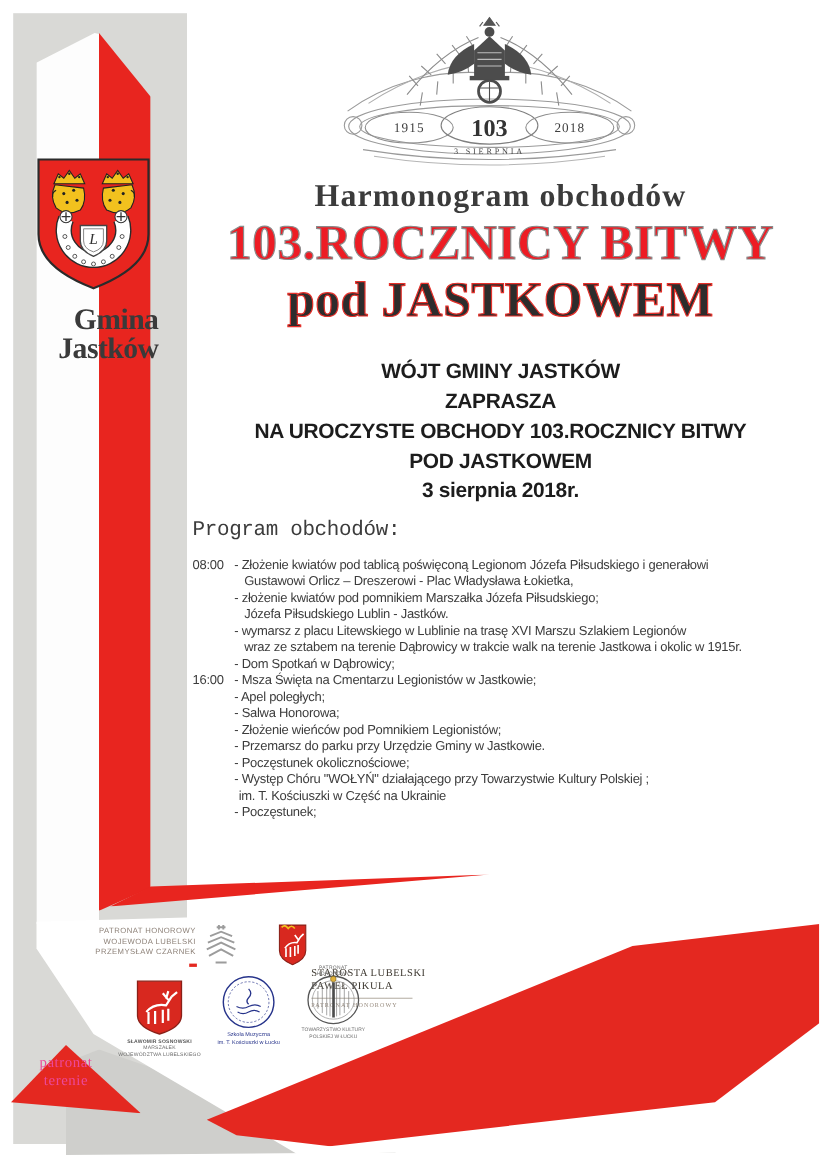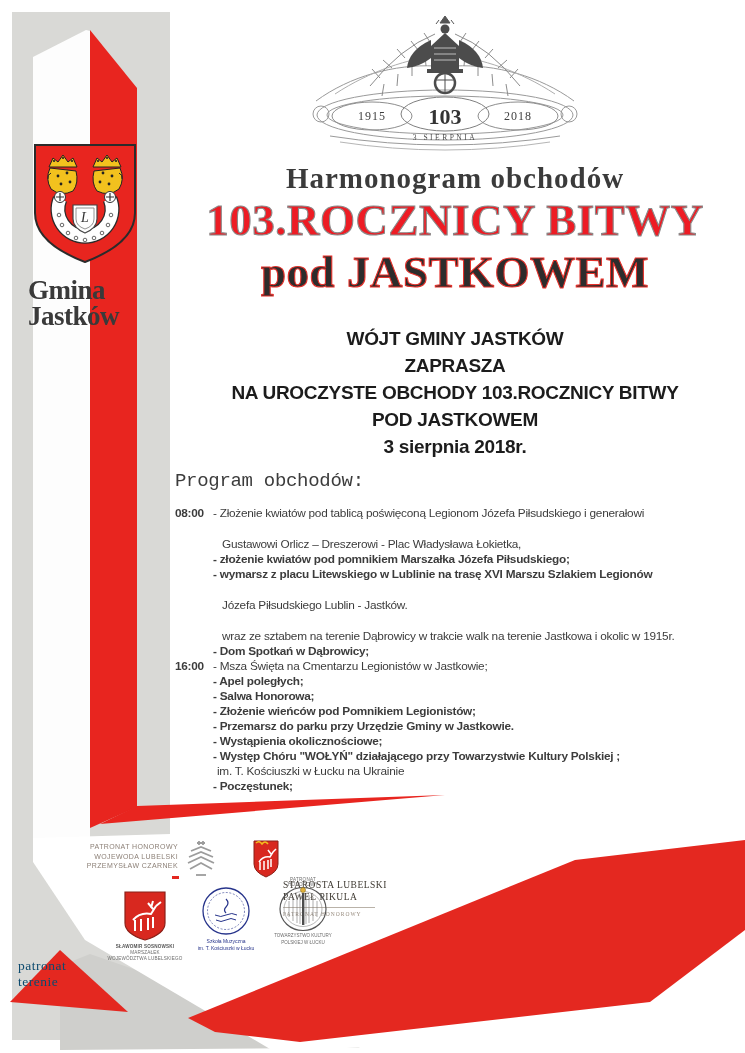--- a/index.html
+++ b/index.html
@@ -16,43 +16,43 @@
   #stripe-red{left:90px;top:28px;width:47px;height:800px;background:#e8251f;z-index:2;
       clip-path:polygon(0 2px,100% 60px,100% 779px,0 100%);}
   #spike-red{left:100px;top:792px;width:345px;height:36px;background:#e8251f;z-index:2;
       clip-path:polygon(37px 14px,100% 3px,0 32px);}
   #poly-white{left:30px;top:822px;width:530px;height:230px;background:#fff;z-index:3;
       clip-path:polygon(3px 16px,490px 2px,370px 223px,245px 230px,55px 118px,3px 40px);}
   #swoosh-red{left:180px;top:830px;width:565px;height:215px;background:#e42820;z-index:4;
       clip-path:polygon(8px 188px,395px 30px,565px 10px,565px 100px,470px 172px,120px 212px,35px 202px);}
   #tri-red{left:10px;top:950px;width:118px;height:66px;background:#e42820;z-index:5;
       clip-path:polygon(50px 0,118px 62px,0 52px);}
-  #ribbon-text{left:18px;top:958px;width:84px;z-index:6;text-align:left;color:#0c4a6e;
+  #ribbon-text{left:18px;top:958px;width:84px;z-index:6;text-align:center;color:#ec4899;
       font-family:"Liberation Serif",serif;font-size:13.5px;line-height:16px;letter-spacing:.5px;}
 
   
   #emblem{left:310px;top:6px;z-index:6;}
   #crest{left:33px;top:143px;z-index:6;}
-  #gmina{left:28px;top:277px;width:116px;z-index:6;text-align:left;
+  #gmina{left:28px;top:277px;width:116px;z-index:6;text-align:right;
       font-family:"Liberation Serif",serif;font-weight:700;font-size:27px;line-height:26px;
       color:#3a3a3a;letter-spacing:-.5px;}
   .title{left:130px;width:650px;text-align:center;z-index:6;font-family:"Liberation Serif",serif;font-weight:700;}
   #title-1{top:162px;font-size:29px;color:#3b3b3b;letter-spacing:1px;}
   #title-2{top:194px;font-size:45px;color:#ed1c24;-webkit-text-stroke:1.1px #8a8a8a;letter-spacing:.5px;}
   #title-3{top:246px;font-size:45px;color:#2d2c2c;-webkit-text-stroke:1.1px #e5302a;letter-spacing:.5px;}
   #invite{left:145px;top:325px;width:620px;text-align:center;z-index:6;
       font-weight:700;font-size:19px;line-height:27px;color:#1c1c1c;letter-spacing:-.3px;}
 
   
   #program{left:175px;top:470px;width:565px;z-index:6;color:#3c3c3c;}
   #program-heading{font-size:19px;letter-spacing:-.3px;margin-bottom:14px;font-family:Liberation Mono, monospace;}
   .prow{white-space:nowrap;font-size:11.8px;line-height:15px;letter-spacing:-.25px;}
-  .prow .time{display:inline-block;width:38px;font-weight:bold;}
-  .prow.i{padding-left:38px;font-weight:bold;}
-  .prow.c{padding-left:47px;margin-top:16px;}
+  .prow .time{display:inline-block;width:38px;}
+  .prow.i{padding-left:38px;}
+  .prow.c{padding-left:47px;}
   .prow.c2{padding-left:42px;}
 
   
   .logo{z-index:6;}
   #woj-text{left:60px;top:842px;width:118px;text-align:right;font-size:7px;line-height:9.5px;
       color:#8d8178;letter-spacing:.4px;}
   #woj-eagle{left:186px;top:839px;}
   #woj-dash{left:172px;top:876px;width:7px;height:3px;background:#e42820;}
   #star-shield{left:253px;top:840px;}
   #star-text{left:283px;top:879px;width:110px;font-family:Liberation Serif, serif;color:#3e3931;}
@@ -192,32 +192,32 @@
   <div>NA UROCZYSTE OBCHODY 103.ROCZNICY BITWY</div>
   <div>POD JASTKOWEM</div>
   <div>3 sierpnia 2018r.</div>
 </div>
 
 <div class="abs" id="program">
   <div id="program-heading">Program obchodów:</div>
   <div class="prow t"><span class="time">08:00</span><span>- Złożenie kwiatów pod tablicą poświęconą Legionom Józefa Piłsudskiego i generałowi</span></div>
   <div class="prow c">Gustawowi Orlicz – Dreszerowi - Plac Władysława Łokietka,</div>
   <div class="prow i">- złożenie kwiatów pod pomnikiem Marszałka Józefa Piłsudskiego;</div>
+  <div class="prow c">Józefa Piłsudskiego Lublin - Jastków.</div>
   <div class="prow i">- wymarsz z placu Litewskiego w Lublinie na trasę XVI Marszu Szlakiem Legionów</div>
-  <div class="prow c">Józefa Piłsudskiego Lublin - Jastków.</div>
   <div class="prow c">wraz ze sztabem na terenie Dąbrowicy w trakcie walk na terenie Jastkowa i okolic w 1915r.</div>
   <div class="prow i">- Dom Spotkań w Dąbrowicy;</div>
   <div class="prow t"><span class="time">16:00</span><span>- Msza Święta na Cmentarzu Legionistów w Jastkowie;</span></div>
   <div class="prow i">- Apel poległych;</div>
   <div class="prow i">- Salwa Honorowa;</div>
   <div class="prow i">- Złożenie wieńców pod Pomnikiem Legionistów;</div>
   <div class="prow i">- Przemarsz do parku przy Urzędzie Gminy w Jastkowie.</div>
-  <div class="prow i">- Wystąpienia okolicznościowe;</div>
+  <div class="prow i">- Poczęstunek okolicznościowe;</div>
   <div class="prow i">- Występ Chóru "WOŁYŃ" działającego przy Towarzystwie Kultury Polskiej ;</div>
-  <div class="prow c2">im. T. Kościuszki w Łucku na Ukrainie</div>
+  <div class="prow c2">im. T. Kościuszki w Część na Ukrainie</div>
   <div class="prow i">- Poczęstunek;</div>
 </div>
 
 <div class="abs logo" id="woj-text">
   <div>PATRONAT HONOROWY</div>
   <div>WOJEWODA LUBELSKI</div>
   <div>PRZEMYSŁAW CZARNEK</div>
 </div>
 <svg class="abs logo" id="woj-eagle" width="30" height="42" viewBox="0 0 30 42">
   <g stroke="#9c9c9c" fill="none" stroke-width="1.8">

